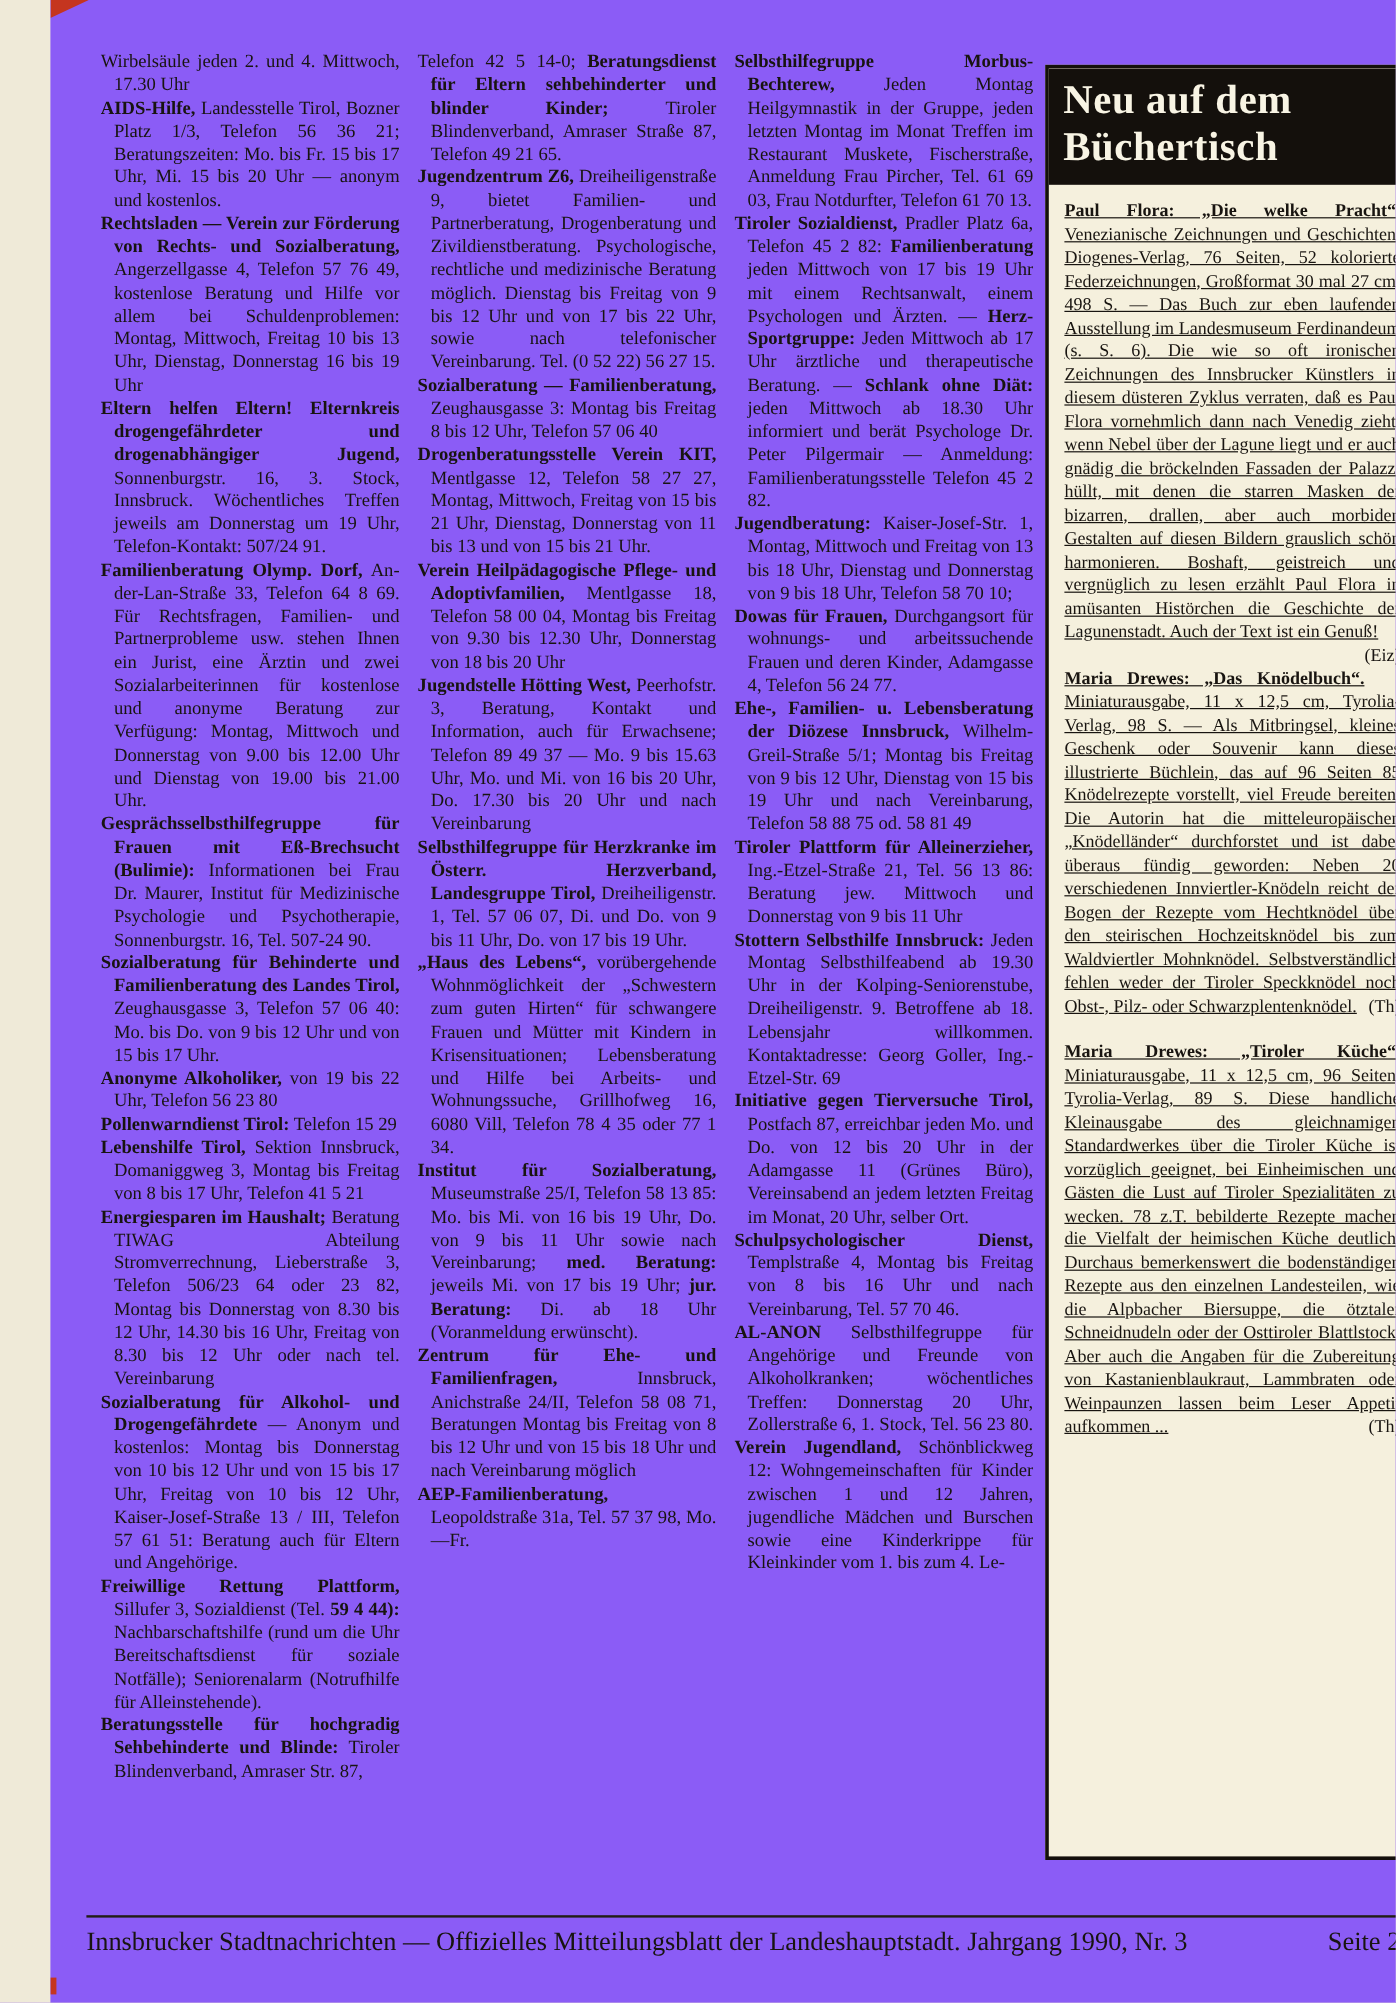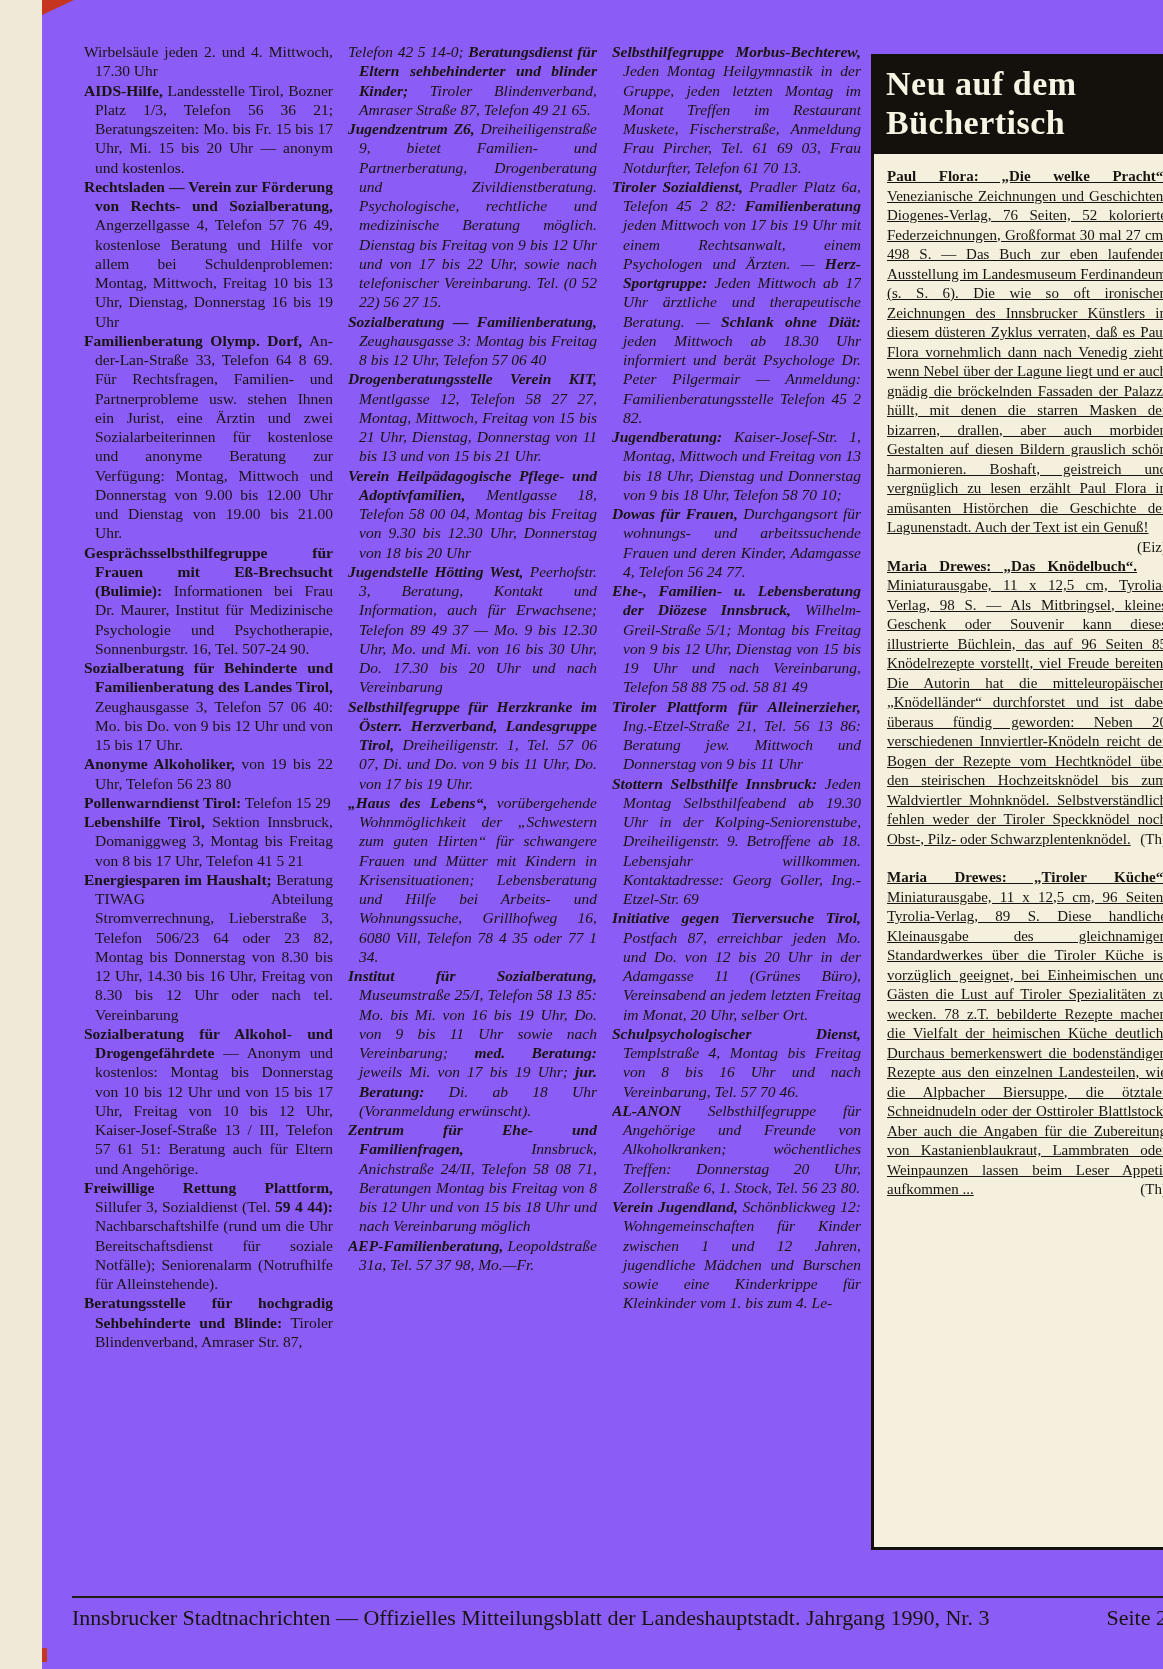--- a/index.html
+++ b/index.html
@@ -18,21 +18,21 @@
     margin-left: 42px;
   }
   
   .red-stripe { position: absolute; right: 0; top: 0; width: 11px; height: 1669px; background: #c5351f; }
   .red-corner { position: absolute; left: 0; top: 0; width: 32px; height: 15px; background: #c5351f;
                 clip-path: polygon(0 0, 100% 0, 0 100%); }
   .red-dot { position: absolute; left: 0; top: 1648px; width: 5px; height: 14px; background: #c5351f; }
 
   .content { position: absolute; top: 42px; left: 42px; display: flex; }
   .col { width: 249px; height: 1514px; overflow: hidden; }
-  .col + .col { margin-left: 15px; font-style: italic; }
+  .col + .col { margin-left: 15px; }
 
   .entry {
     margin: 0;
     padding-left: 11px; text-indent: -11px; 
     text-align: justify;
     font-size: 15.5px; line-height: 19.25px;
     hyphens: auto; -webkit-hyphens: auto;
   }
   .entry b { font-weight: bold; }
 
@@ -77,38 +77,39 @@
 <div class="page">
   <div class="red-corner"></div>
   <div class="red-stripe"></div>
   <div class="red-dot"></div>
 
   <div class="content">
     <div class="col">
         <p class="entry"><span>Wirbelsäule jeden 2. und 4. Mittwoch, 17.30 Uhr</span></p>
         <p class="entry"><b>AIDS-Hilfe,</b><span> Landesstelle Tirol, Bozner Platz 1/3, Telefon 56 36 21; Beratungszeiten: Mo. bis Fr. 15 bis 17 Uhr, Mi. 15 bis 20 Uhr — anonym und kostenlos.</span></p>
         <p class="entry"><b>Rechtsladen — Verein zur Förderung von Rechts- und Sozialberatung,</b><span> Angerzellgasse 4, Telefon 57 76 49, kostenlose Beratung und Hilfe vor allem bei Schuldenproblemen: Montag, Mittwoch, Freitag 10 bis 13 Uhr, Dienstag, Donnerstag 16 bis 19 Uhr</span></p>
+        <p class="entry"><b>Eltern helfen Eltern! Elternkreis drogengefährdeter und drogenabhängiger Jugend,</b><span> Sonnenburgstr. 16, 3. Stock, Innsbruck. Wöchentliches Treffen jeweils am Donnerstag um 19 Uhr, Telefon-Kontakt: 507/24 91.</span></p>
         <p class="entry"><b>Familienberatung Olymp. Dorf,</b><span> An-der-Lan-Straße 33, Telefon 64 8 69. Für Rechtsfragen, Familien- und Partnerprobleme usw. stehen Ihnen ein Jurist, eine Ärztin und zwei Sozialarbeiterinnen für kostenlose und anonyme Beratung zur Verfügung: Montag, Mittwoch und Donnerstag von 9.00 bis 12.00 Uhr und Dienstag von 19.00 bis 21.00 Uhr.</span></p>
         <p class="entry"><b>Gesprächsselbsthilfegruppe für Frauen mit Eß-Brechsucht (Bulimie):</b><span> Informationen bei Frau Dr. Maurer, Institut für Medizinische Psychologie und Psychotherapie, Sonnenburgstr. 16, Tel. 507-24 90.</span></p>
         <p class="entry"><b>Sozialberatung für Behinderte und Familienberatung des Landes Tirol,</b><span> Zeughausgasse 3, Telefon 57 06 40: Mo. bis Do. von 9 bis 12 Uhr und von 15 bis 17 Uhr.</span></p>
         <p class="entry"><b>Anonyme Alkoholiker,</b><span> von 19 bis 22 Uhr, Telefon 56 23 80</span></p>
         <p class="entry"><b>Pollenwarndienst Tirol:</b><span> Telefon 15 29</span></p>
         <p class="entry"><b>Lebenshilfe Tirol,</b><span> Sektion Innsbruck, Domaniggweg 3, Montag bis Freitag von 8 bis 17 Uhr, Telefon 41 5 21</span></p>
         <p class="entry"><b>Energiesparen im Haushalt;</b><span> Beratung TIWAG Abteilung Stromverrechnung, Lieberstraße 3, Telefon 506/23 64 oder 23 82, Montag bis Donnerstag von 8.30 bis 12 Uhr, 14.30 bis 16 Uhr, Freitag von 8.30 bis 12 Uhr oder nach tel. Vereinbarung</span></p>
         <p class="entry"><b>Sozialberatung für Alkohol- und Drogengefährdete</b><span> — Anonym und kostenlos: Montag bis Donnerstag von 10 bis 12 Uhr und von 15 bis 17 Uhr, Freitag von 10 bis 12 Uhr, Kaiser-Josef-Straße 13 / III, Telefon 57 61 51: Beratung auch für Eltern und Angehörige.</span></p>
         <p class="entry"><b>Freiwillige Rettung Plattform,</b><span> Sillufer 3, Sozialdienst (Tel. </span><b>59 4 44):</b><span> Nachbarschaftshilfe (rund um die Uhr Bereitschaftsdienst für soziale Notfälle); Seniorenalarm (Notrufhilfe für Alleinstehende).</span></p>
         <p class="entry"><b>Beratungsstelle für hochgradig Sehbehinderte und Blinde:</b><span> Tiroler Blindenverband, Amraser Str. 87,</span></p>
       </div>
     <div class="col">
         <p class="entry"><span>Telefon 42 5 14-0; </span><b>Beratungsdienst für Eltern sehbehinderter und blinder Kinder;</b><span> Tiroler Blindenverband, Amraser Straße 87, Telefon 49 21 65.</span></p>
         <p class="entry"><b>Jugendzentrum Z6,</b><span> Dreiheiligenstraße 9, bietet Familien- und Partnerberatung, Drogenberatung und Zivildienstberatung. Psychologische, rechtliche und medizinische Beratung möglich. Dienstag bis Freitag von 9 bis 12 Uhr und von 17 bis 22 Uhr, sowie nach telefonischer Vereinbarung. Tel. (0 52 22) 56 27 15.</span></p>
         <p class="entry"><b>Sozialberatung — Familienberatung,</b><span> Zeughausgasse 3: Montag bis Freitag 8 bis 12 Uhr, Telefon 57 06 40</span></p>
         <p class="entry"><b>Drogenberatungsstelle Verein KIT,</b><span> Mentlgasse 12, Telefon 58 27 27, Montag, Mittwoch, Freitag von 15 bis 21 Uhr, Dienstag, Donnerstag von 11 bis 13 und von 15 bis 21 Uhr.</span></p>
         <p class="entry"><b>Verein Heilpädagogische Pflege- und Adoptivfamilien,</b><span> Mentlgasse 18, Telefon 58 00 04, Montag bis Freitag von 9.30 bis 12.30 Uhr, Donnerstag von 18 bis 20 Uhr</span></p>
-        <p class="entry"><b>Jugendstelle Hötting West,</b><span> Peerhofstr. 3, Beratung, Kontakt und Information, auch für Erwachsene; Telefon 89 49 37 — Mo. 9 bis 12.30 Uhr, Mo. und Mi. von 16 bis 30 Uhr, Do. 17.30 bis 20 Uhr und nach Vereinbarung</span></p>
+        <p class="entry"><b>Jugendstelle Hötting West,</b><span> Peerhofstr. 3, Beratung, Kontakt und Information, auch für Erwachsene; Telefon 89 49 37 — Mo. 9 bis 15.63 Uhr, Mo. und Mi. von 16 bis 20 Uhr, Do. 17.30 bis 20 Uhr und nach Vereinbarung</span></p>
         <p class="entry"><b>Selbsthilfegruppe für Herzkranke im Österr. Herzverband, Landesgruppe Tirol,</b><span> Dreiheiligenstr. 1, Tel. 57 06 07, Di. und Do. von 9 bis 11 Uhr, Do. von 17 bis 19 Uhr.</span></p>
         <p class="entry"><b>„Haus des Lebens“,</b><span> vorübergehende Wohnmöglichkeit der „Schwestern zum guten Hirten“ für schwangere Frauen und Mütter mit Kindern in Krisensituationen; Lebensberatung und Hilfe bei Arbeits- und Wohnungssuche, Grillhofweg 16, 6080 Vill, Telefon 78 4 35 oder 77 1 34.</span></p>
         <p class="entry"><b>Institut für Sozialberatung,</b><span> Museumstraße 25/I, Telefon 58 13 85: Mo. bis Mi. von 16 bis 19 Uhr, Do. von 9 bis 11 Uhr sowie nach Vereinbarung; </span><b>med. Beratung:</b><span> jeweils Mi. von 17 bis 19 Uhr; </span><b>jur. Beratung:</b><span> Di. ab 18 Uhr (Voranmeldung erwünscht).</span></p>
         <p class="entry"><b>Zentrum für Ehe- und Familienfragen,</b><span> Innsbruck, Anichstraße 24/II, Telefon 58 08 71, Beratungen Montag bis Freitag von 8 bis 12 Uhr und von 15 bis 18 Uhr und nach Vereinbarung möglich</span></p>
         <p class="entry"><b>AEP-Familienberatung,</b><span> Leopoldstraße 31a, Tel. 57 37 98, Mo.—Fr.</span></p>
       </div>
     <div class="col">
         <p class="entry"><b>Selbsthilfegruppe Morbus-Bechterew,</b><span> Jeden Montag Heilgymnastik in der Gruppe, jeden letzten Montag im Monat Treffen im Restaurant Muskete, Fischerstraße, Anmeldung Frau Pircher, Tel. 61 69 03, Frau Notdurfter, Telefon 61 70 13.</span></p>
         <p class="entry"><b>Tiroler Sozialdienst,</b><span> Pradler Platz 6a, Telefon 45 2 82: </span><b>Familienberatung</b><span> jeden Mittwoch von 17 bis 19 Uhr mit einem Rechtsanwalt, einem Psychologen und Ärzten. — </span><b>Herz-Sportgruppe:</b><span> Jeden Mittwoch ab 17 Uhr ärztliche und therapeutische Beratung. — </span><b>Schlank ohne Diät:</b><span> jeden Mittwoch ab 18.30 Uhr informiert und berät Psychologe Dr. Peter Pilgermair — Anmeldung: Familienberatungsstelle Telefon 45 2 82.</span></p>
         <p class="entry"><b>Jugendberatung:</b><span> Kaiser-Josef-Str. 1, Montag, Mittwoch und Freitag von 13 bis 18 Uhr, Dienstag und Donnerstag von 9 bis 18 Uhr, Telefon 58 70 10;</span></p>

